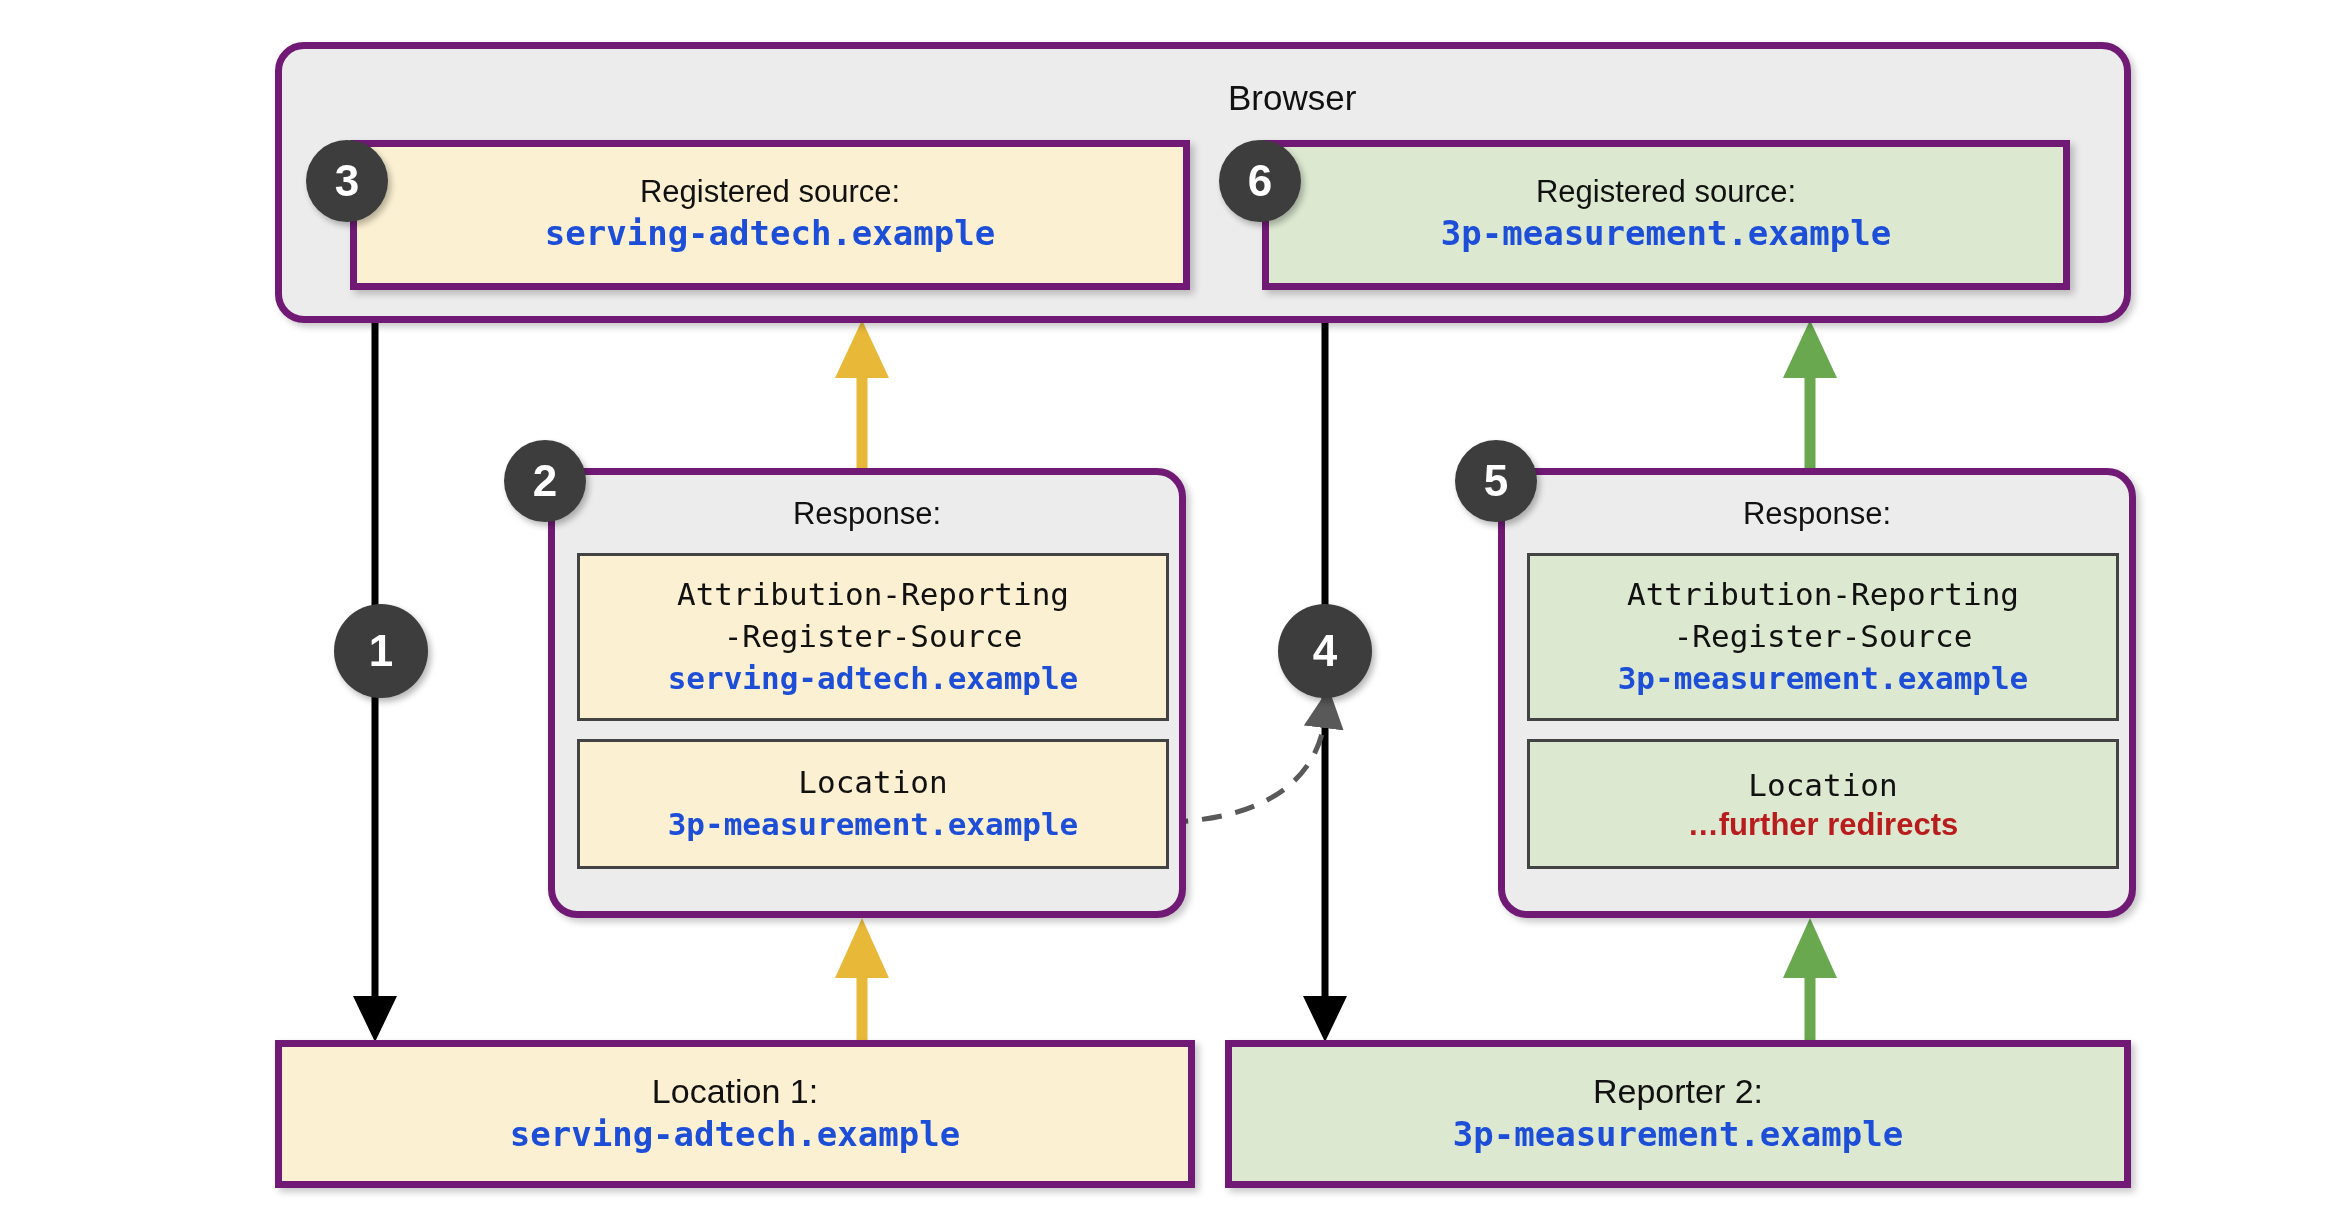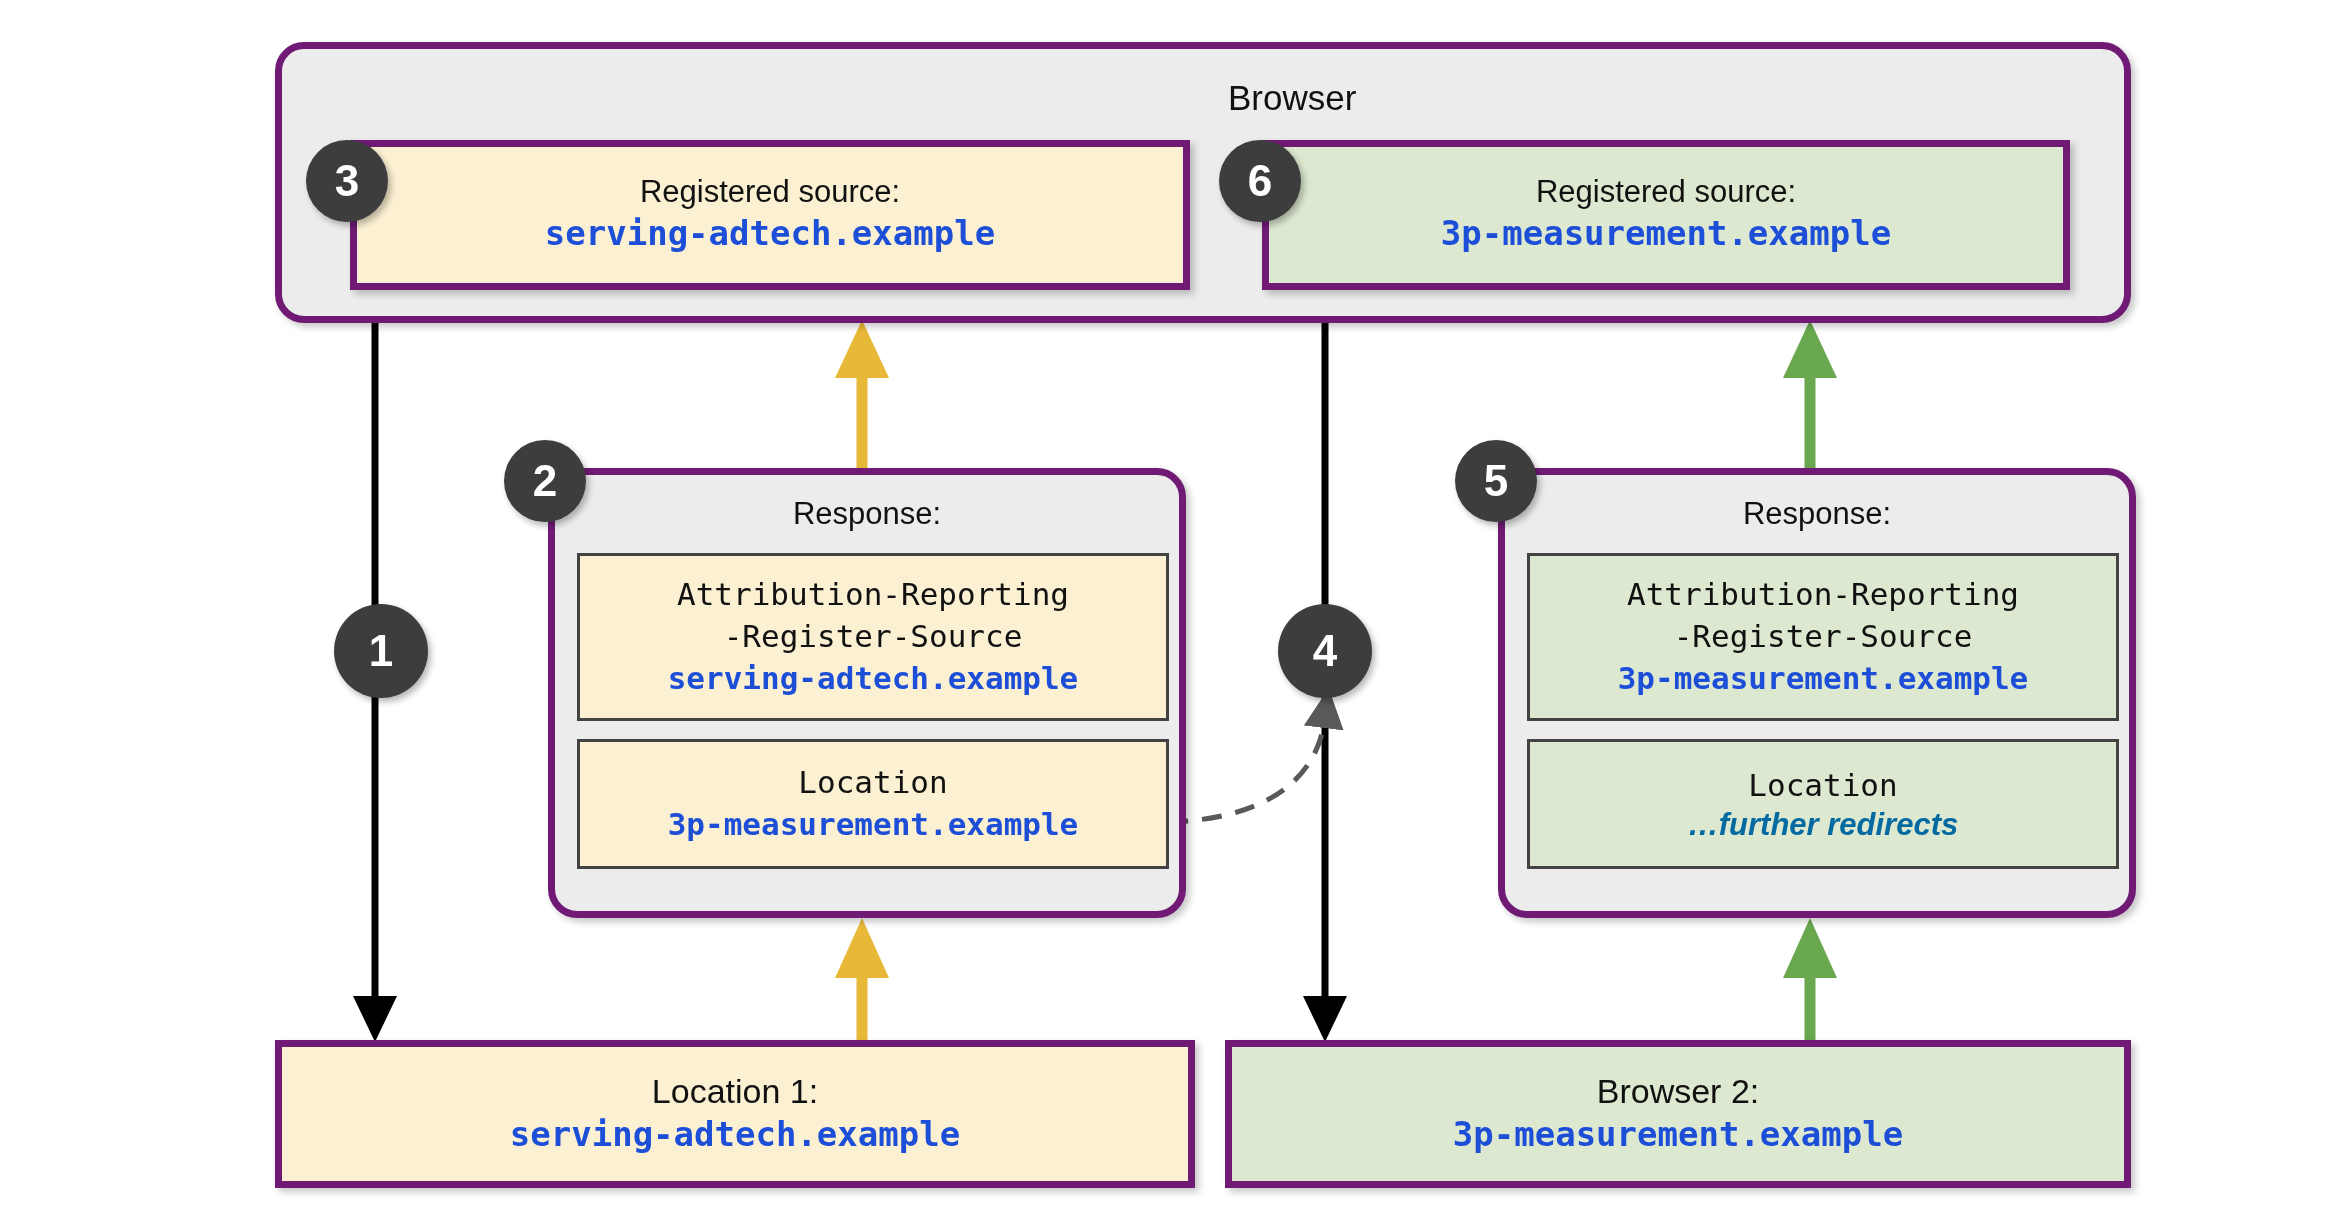--- a/index.html
+++ b/index.html
@@ -21,22 +21,22 @@
        text-align:center;width:100%;height:100%;box-sizing:border-box;}
 
   .lbl{font-family:"Liberation Sans",sans-serif;font-size:31px;color:#111;
        line-height:1.25;white-space:nowrap;}
   .lbl-big{font-size:34px;}
   .mono{font-family:"DejaVu Sans Mono","Liberation Mono",monospace;font-size:31px;
         color:#111;line-height:1.35;white-space:nowrap;}
   .dom{font-family:"DejaVu Sans Mono","Liberation Mono",monospace;font-size:31px;
        font-weight:bold;color:#1d4ed8;line-height:1.35;white-space:nowrap;}
   .dom-big{font-size:34px;}
-  .ital{font-family:"Liberation Sans",sans-serif;font-style:italic;font-weight:bold;
-        font-size:31px;color:#0369a1;white-space:nowrap;text-align:right;}
+  .ital{font-family:"Liberation Sans",sans-serif;font-weight:bold;
+        font-size:31px;color:#b91c1c;white-space:nowrap;text-align:right;}
 
   .browser-title{position:absolute;font-size:35px;color:#111;white-space:nowrap;}
 
   .badge{position:absolute;width:82px;height:82px;border-radius:50%;
          background:#3d3d3d;color:#ffffff;display:flex;align-items:center;
          justify-content:center;font-family:"Liberation Sans",sans-serif;
          font-size:44px;font-weight:bold;
          box-shadow:3px 4px 6px rgba(0,0,0,.28);z-index:40;}
 </style>
 </head>
@@ -139,21 +139,21 @@
 
   <div class="box yellow" style="left:275px;top:1040px;width:920px;height:148px;">
     <div class="ctr">
       <div class="lbl lbl-big">Location 1:</div>
       <div class="dom dom-big">serving-adtech.example</div>
     </div>
   </div>
 
   <div class="box green" style="left:1225px;top:1040px;width:906px;height:148px;">
     <div class="ctr">
-      <div class="lbl lbl-big">Browser 2:</div>
+      <div class="lbl lbl-big">Reporter 2:</div>
       <div class="dom dom-big">3p-measurement.example</div>
     </div>
   </div>
 
   <div class="badge" style="left:306px;top:140px;">3</div>
   <div class="badge" style="left:1219px;top:140px;">6</div>
   <div class="badge" style="left:504px;top:440px;">2</div>
   <div class="badge" style="left:1455px;top:440px;">5</div>
   <div class="badge" style="left:334px;top:604px;width:94px;height:94px;">1</div>
   <div class="badge" style="left:1278px;top:604px;width:94px;height:94px;">4</div>

